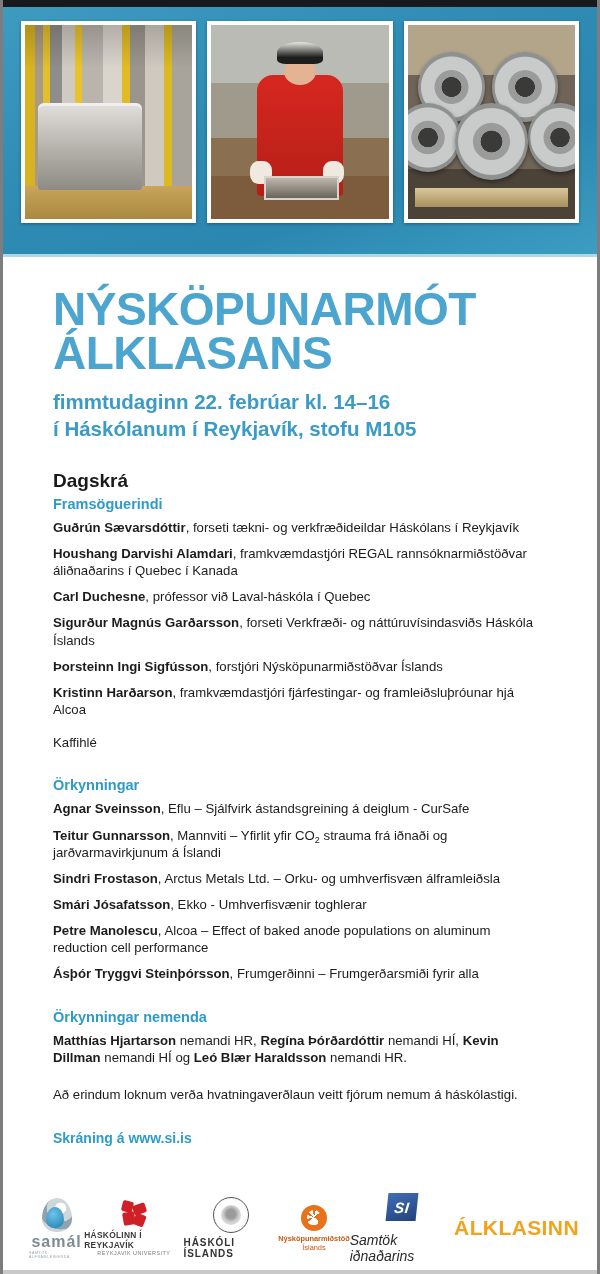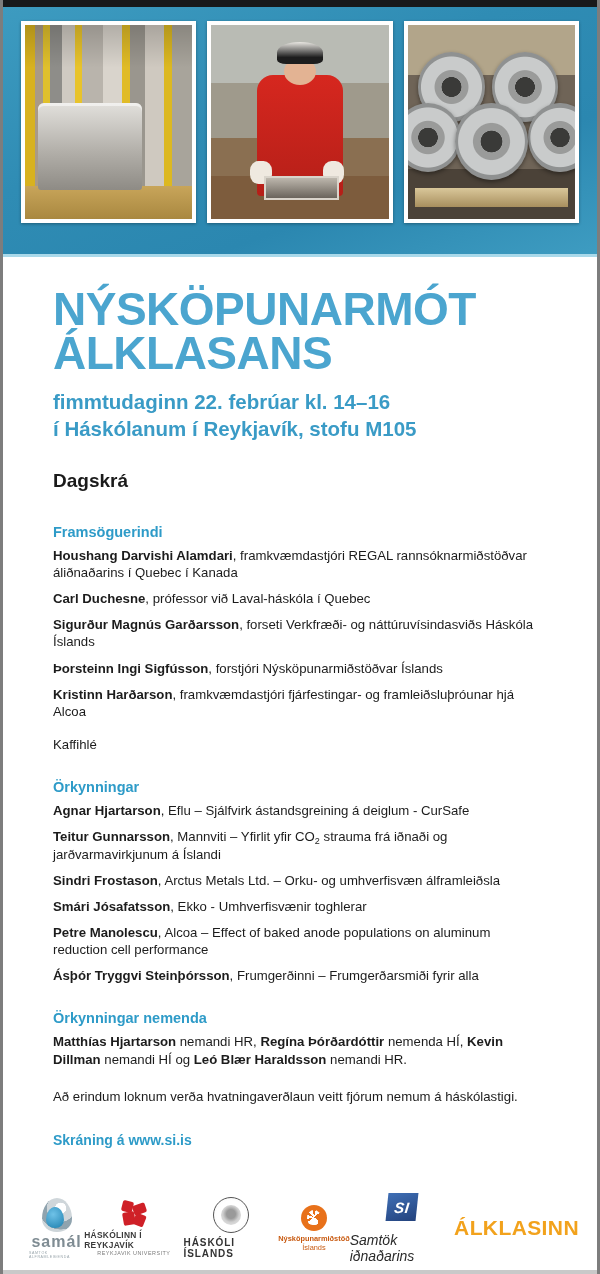--- a/index.html
+++ b/index.html
@@ -136,21 +136,21 @@
     font-weight:bold;
     font-size:20.5px;
     line-height:1.28;
     margin:0 0 28px 0;
     white-space:pre-line;
   }
   .dagskra{
     color:#1a1a1a;
     font-weight:bold;
     font-size:19px;
-    margin:0 0 32px 0;
+    margin:0 0 4px 0;
   }
   .sec-head{
     color:#2e9bc8;
     font-weight:bold;
     font-size:14.5px;
     margin:0 0 7px 0;
   }
   .sec-head.gap{margin-top:26px;}
   .entry{
     color:#1c1c1c;
@@ -308,42 +308,43 @@
 
     <h1 class="title">NÝSKÖPUNARMÓT
 ÁLKLASANS</h1>
     <div class="subtitle">fimmtudaginn 22. febrúar kl. 14–16
 í Háskólanum í Reykjavík, stofu M105</div>
 
     <div class="dagskra">Dagskrá</div>
 
     <div class="sec-head">Framsöguerindi</div>
 
+    <p class="entry"><b>Guðrún Sævarsdóttir</b><span>, forseti tækni- og verkfræðideildar Háskólans í Reykjavík</span></p>
     <p class="entry"><b>Houshang Darvishi Alamdari</b><span>, framkvæmdastjóri REGAL rannsóknarmiðstöðvar áliðnaðarins í Quebec í Kanada</span></p>
     <p class="entry"><b>Carl Duchesne</b><span>, prófessor við Laval-háskóla í Quebec</span></p>
     <p class="entry"><b>Sigurður Magnús Garðarsson</b><span>, forseti Verkfræði- og náttúruvísindasviðs Háskóla Íslands</span></p>
     <p class="entry"><b>Þorsteinn Ingi Sigfússon</b><span>, forstjóri Nýsköpunarmiðstöðvar Íslands</span></p>
     <p class="entry"><b>Kristinn Harðarson</b><span>, framkvæmdastjóri fjárfestingar- og framleiðsluþróunar hjá Alcoa</span></p>
 
     <p class="plain">Kaffihlé</p>
 
     <div class="sec-head gap">Örkynningar</div>
 
-    <p class="entry"><b>Agnar Hjartarson</b><span>, Eflu – Sjálfvirk ástandsgreining á deiglum - CurSafe</span></p>
+    <p class="entry"><b>Agnar Sveinsson</b><span>, Eflu – Sjálfvirk ástandsgreining á deiglum - CurSafe</span></p>
 
     <p class="entry"><b>Teitur Gunnarsson</b><span>, Mannviti – Yfirlit yfir CO</span><sub>2</sub><span> strauma frá iðnaði og jarðvarmavirkjunum á Íslandi</span></p>
 
     <p class="entry"><b>Sindri Frostason</b><span>, Arctus Metals Ltd. – Orku- og umhverfisvæn álframleiðsla</span></p>
     <p class="entry"><b>Smári Jósafatsson</b><span>, Ekko - Umhverfisvænir toghlerar</span></p>
     <p class="entry"><b>Petre Manolescu</b><span>, Alcoa – Effect of baked anode populations on aluminum reduction cell performance</span></p>
     <p class="entry"><b>Ásþór Tryggvi Steinþórsson</b><span>, Frumgerðinni – Frumgerðarsmiði fyrir alla</span></p>
 
     <div class="sec-head gap">Örkynningar nemenda</div>
 
-    <p class="entry"><b>Matthías Hjartarson</b><span> nemandi HR, </span><b>Regína Þórðardóttir</b><span> nemenda HÍ, </span><b>Kevin Dillman</b><span> nemandi HÍ og </span><b>Leó Blær Haraldsson</b><span> nemandi HR.</span></p>
+    <p class="entry"><b>Matthías Hjartarson</b><span> nemandi HR, </span><b>Regína Þórðardóttir</b><span> nemandi HÍ, </span><b>Kevin Dillman</b><span> nemandi HÍ og </span><b>Leó Blær Haraldsson</b><span> nemandi HR.</span></p>
 
     <p class="note">Að erindum loknum verða hvatningaverðlaun veitt fjórum nemum á háskólastigi.</p>
 
 
     <p class="reg">Skráning á www.si.is</p>
 
   </div>
 
   <div class="footer">
 

